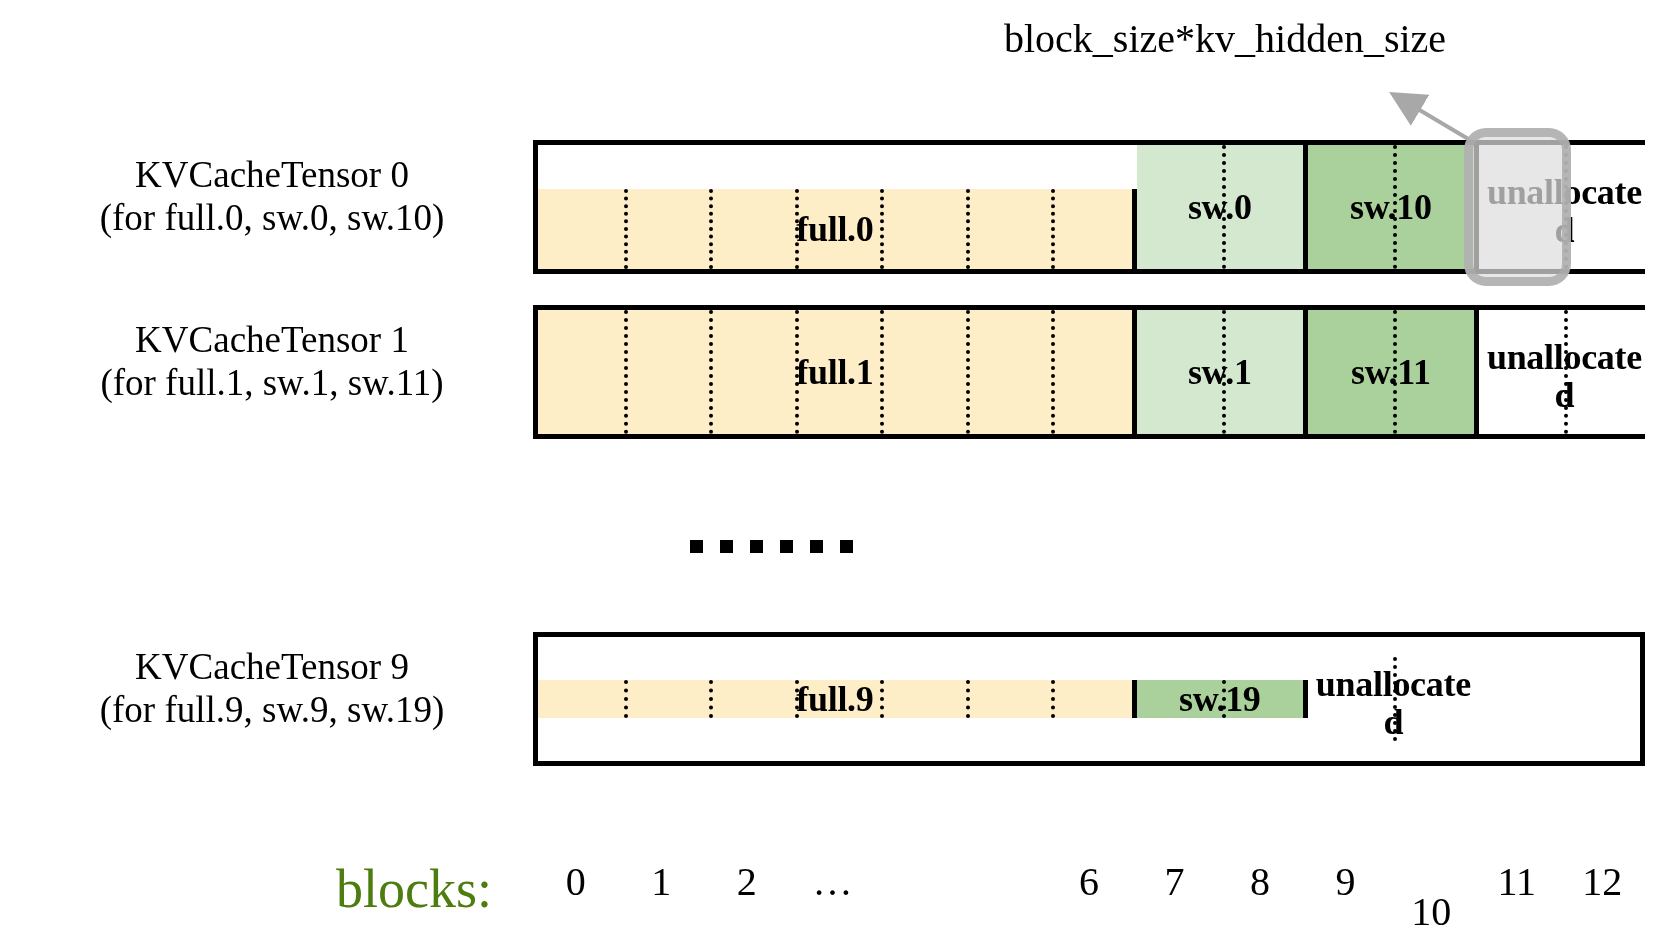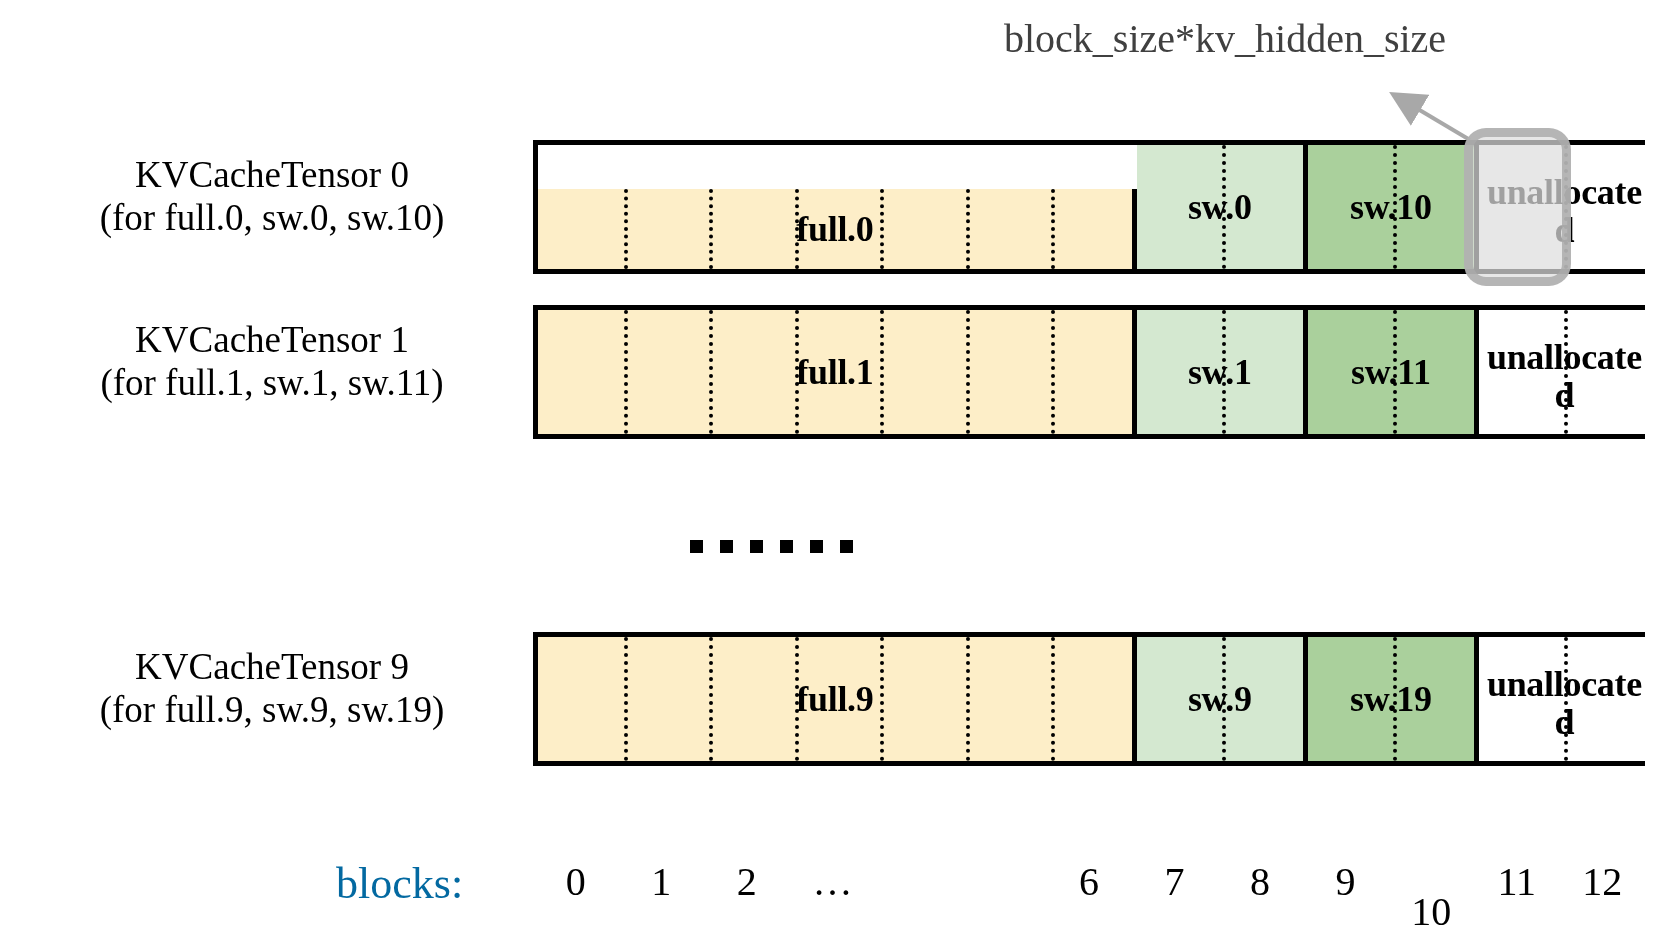--- a/index.html
+++ b/index.html
@@ -13,21 +13,21 @@
     position:relative;
   }
   #stage{position:absolute;left:0;top:0;width:1676px;height:938px;}
 
   
   .annotation{
     position:absolute;
     font-family:"Liberation Serif","DejaVu Serif",serif;
     font-size:40px;
     line-height:1.05;
-    color:#404040;
+    color:#000000;
     white-space:nowrap;
   }
   .arrow-layer{position:absolute;left:0;top:0;width:1676px;height:938px;pointer-events:none;}
 
   
   .row-label{
     position:absolute;
     text-align:center;
     font-size:37px;
     line-height:1.16;
@@ -92,22 +92,22 @@
     border:9px solid rgba(170,170,170,0.82);
     border-radius:22px;
     background:rgba(222,222,222,0.72);
     z-index:6;
     pointer-events:none;
   }
 
   
   .axis-title{
     position:absolute;
-    font-size:44px;
-    color:#0369a1;
+    font-size:54px;
+    color:#4d7c0f;
     white-space:nowrap;
   }
   .axis-tick{
     position:absolute;
     font-size:40px;
     color:#000;
     text-align:center;
     white-space:nowrap;
     transform:translateX(-50%);
   }
@@ -180,33 +180,29 @@
         </div>
         <div class="seg unalloc" style="background: rgb(255, 255, 255); width: 171.077px; flex: 0 0 171.077px;">
           <span class="seg-text">unallocated</span>
           <div class="divider" style="left: 85.5385px;"></div>
         </div>
       </div>
       <div class="row-label" style="left: 20px; width: 504px; top: 646px;">
         <span class="l1">KVCacheTensor 9</span>
         <span class="l2">(for full.9, sw.9, sw.19)</span>
       </div>
-      <div class="bar" style="left: 533px; top: 632px; width: 1112px; height: 134px;">
+      <div class="bar" style="left: 533px; top: 632px; width: 1112px; height: 134px; align-items: center;">
         <div class="seg" style="background: rgb(253, 238, 200); width: 598.769px; flex: 0 0 598.769px;">
           <span class="seg-text">full.9</span>
           <div class="divider" style="left: 85.5385px;"></div>
           <div class="divider" style="left: 171.077px;"></div>
           <div class="divider" style="left: 256.615px;"></div>
           <div class="divider" style="left: 342.154px;"></div>
           <div class="divider" style="left: 427.692px;"></div>
           <div class="divider" style="left: 513.231px;"></div>
-        </div>
-        <div class="seg" style="background: rgb(212, 232, 208); width: 171.077px; flex: 0 0 171.077px;">
-          <span class="seg-text">sw.9</span>
-          <div class="divider" style="left: 85.5385px;"></div>
         </div>
         <div class="seg" style="background: rgb(170, 208, 156); width: 171.077px; flex: 0 0 171.077px;">
           <span class="seg-text">sw.19</span>
           <div class="divider" style="left: 85.5385px;"></div>
         </div>
         <div class="seg unalloc" style="background: rgb(255, 255, 255); width: 171.077px; flex: 0 0 171.077px;">
           <span class="seg-text">unallocated</span>
           <div class="divider" style="left: 85.5385px;"></div>
         </div>
       </div>

